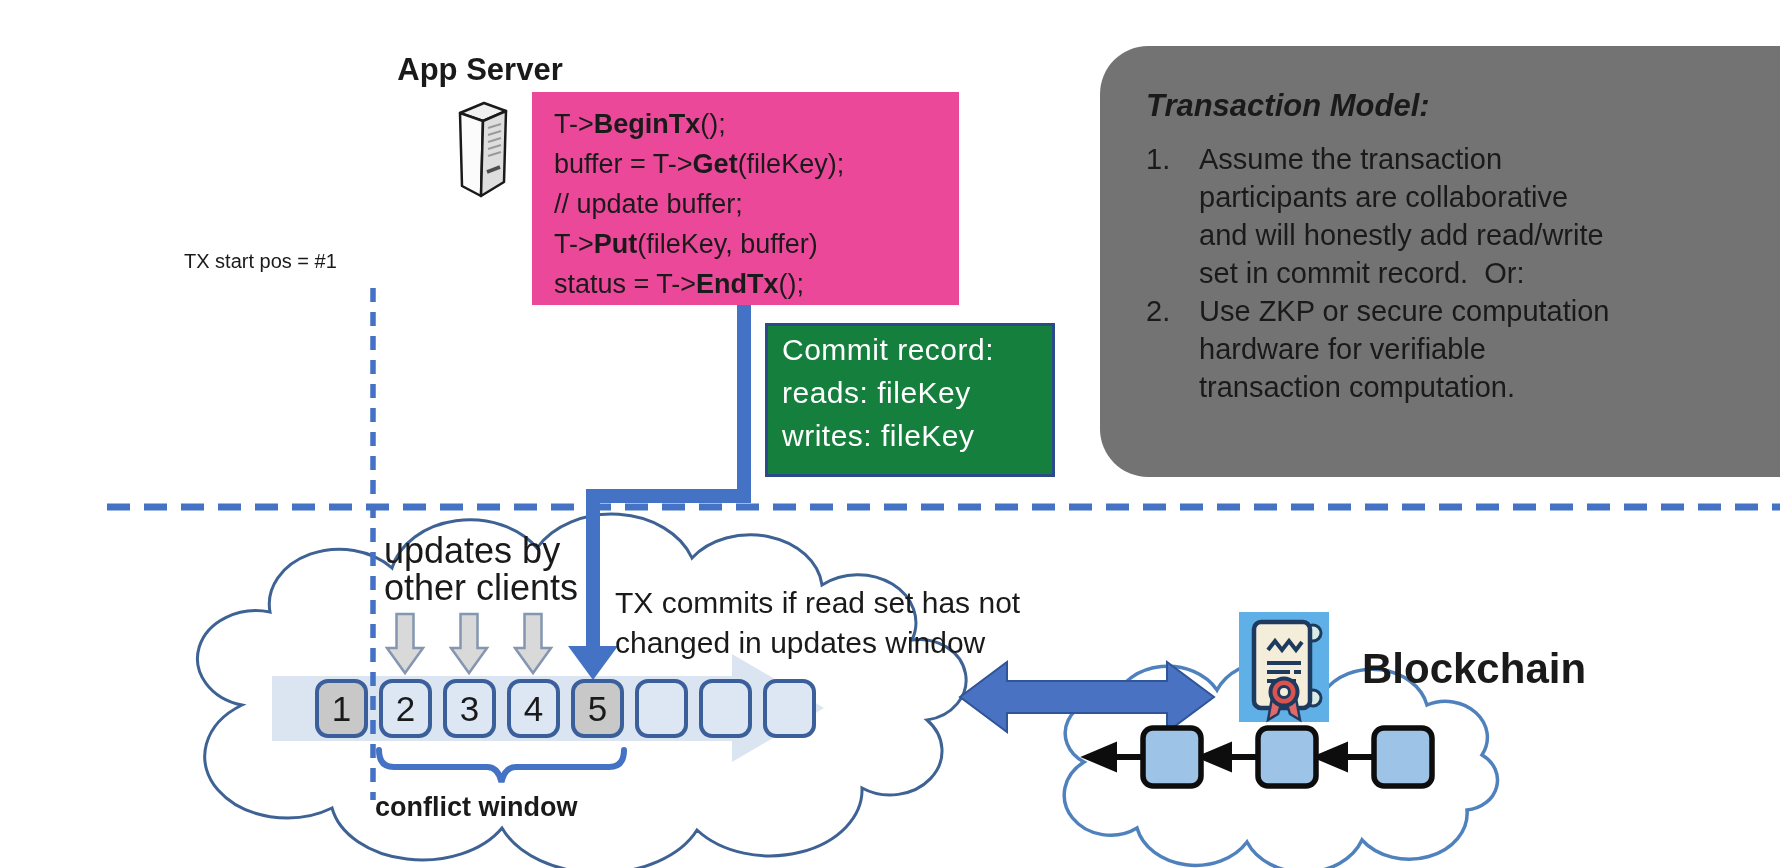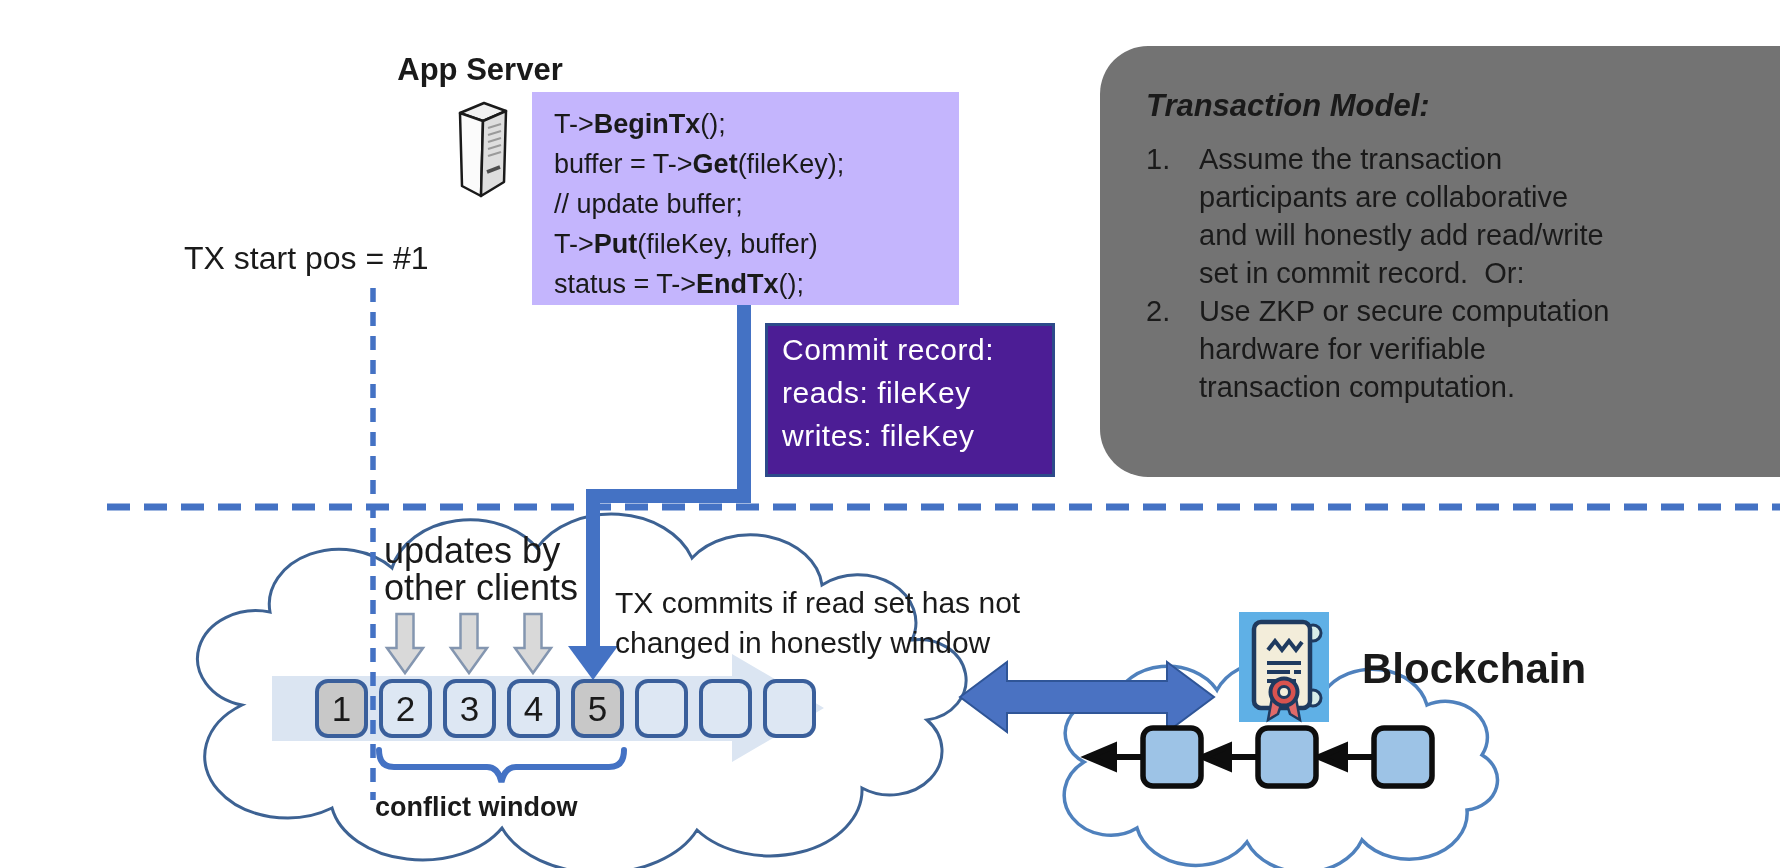--- a/index.html
+++ b/index.html
@@ -6,29 +6,29 @@
   #canvas{
     position:relative;width:1780px;height:868px;background:#ffffff;overflow:hidden;
     font-family:"Liberation Sans","DejaVu Sans",sans-serif;color:#1a1a1a;margin-left:32px;
   }
   .abs{position:absolute;}
   #diagram-layer{position:absolute;left:0;top:0;}
 
   #app-server-label{left:336px;top:52px;width:224px;text-align:center;font-weight:bold;font-size:31px;}
 
   #code-block{
-    left:500px;top:92px;width:427px;height:213px;background:#c4b5fd;
+    left:500px;top:92px;width:427px;height:213px;background:#ec4899;
     box-sizing:border-box;padding:12px 0 0 22px;font-size:27px;line-height:40px;
   }
   .code-line b{font-weight:bold;}
 
-  #tx-start-label{left:152px;top:240px;font-size:32px;}
+  #tx-start-label{left:152px;top:250px;font-size:20px;}
 
   #commit-box{
-    left:733px;top:323px;width:290px;height:154px;background:#4c1d95;
+    left:733px;top:323px;width:290px;height:154px;background:#15803d;
     border:3px solid #2c4a8a;box-sizing:border-box;color:#ffffff;
     font-size:30px;line-height:43px;padding:2px 0 0 14px;letter-spacing:0.5px;
   }
 
   #model-note{
     left:1068px;top:46px;width:745px;height:431px;background:#737373;border-radius:48px;
     box-sizing:border-box;padding:42px 26px 0 46px;
   }
   #model-title{font-style:italic;font-weight:bold;font-size:31px;margin-bottom:16px;}
   .model-row{display:flex;font-size:29px;line-height:38px;}
@@ -194,21 +194,21 @@
 
   <div class="abs" id="updates-label">
 
   <div>updates by</div>
       <div>other clients</div>
     </div>
 
   <div class="abs" id="commits-label">
 
   <div>TX commits if read set has not</div>
-      <div>changed in honestly window</div>
+      <div>changed in updates window</div>
     </div>
 
   <div class="abs" id="blocks-row">
 
       <div class="tl-block gray">
         <span>1</span>
       </div>
 
       <div class="tl-block">
         <span>2</span>

